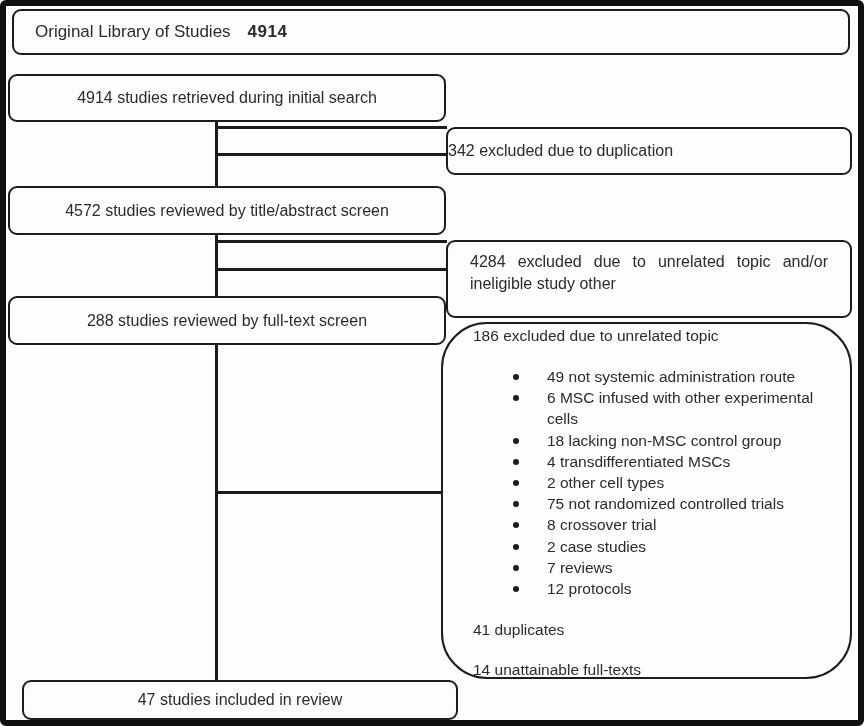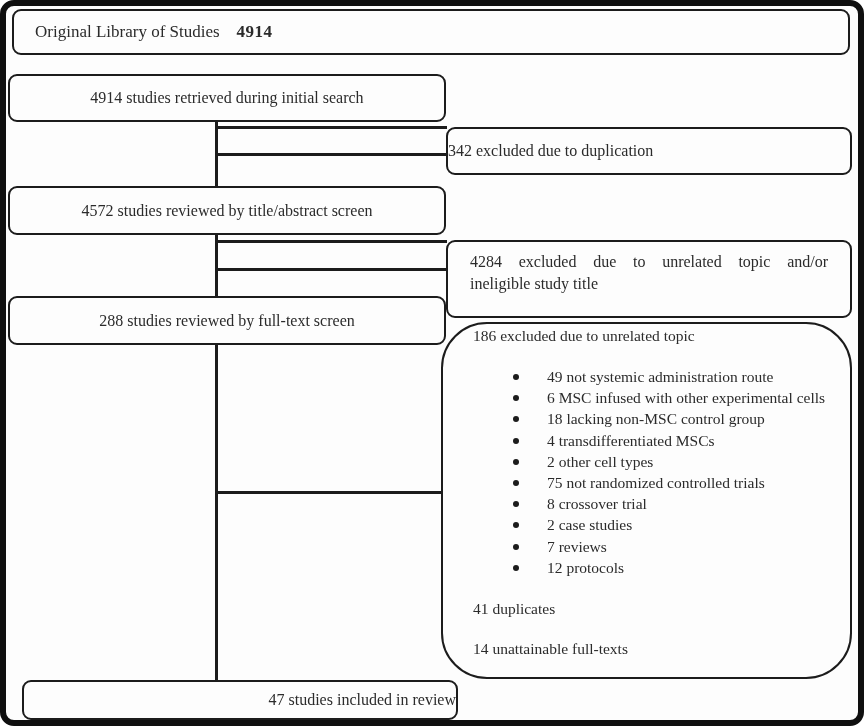--- a/index.html
+++ b/index.html
@@ -2,23 +2,23 @@
 <html><head>
 <meta charset="utf-8">
 <style>
   html, body { margin: 0; padding: 0; background: #ffffff; }
   .frame {
     position: relative;
     width: 864px;
     height: 726px;
     box-sizing: border-box;
     border: 6px solid #0f0f0f;
-    border-radius: 14px;
+    border-radius: 6px;
     background: #fdfdfd;
-    font-family: Liberation Serif, serif;
+    font-family: Liberation Sans, sans-serif;
     color: #2b2b2b;
     overflow: hidden;
   }
   .box {
     position: absolute;
     box-sizing: border-box;
     border: 2.5px solid #1c1c1c;
     border-radius: 9px;
     background: #fdfdfd;
     display: flex;
@@ -32,21 +32,21 @@
   .top-box      { left: 6px;   top: 3px;   width: 838px; height: 46px; padding-left: 21px; font-size: 17px; }
   .top-box .count { font-weight: bold; margin-left: 17px; letter-spacing: 0.5px; }
 
   .box-retrieved    { left: 2px;   top: 68px;  width: 438px; height: 48px; }
   .box-dup          { left: 440px; top: 121px; width: 406px; height: 48px; }
   .box-titleabs     { left: 2px;   top: 180px; width: 438px; height: 49px; }
   .box-unrelated    { left: 440px; top: 234px; width: 406px; height: 78px;
                       display: block; padding: 9px 22px 0 22px; line-height: 22px; }
   .box-unrelated .jline { display: block; text-align: justify; text-align-last: justify; }
   .box-fulltext     { left: 2px;   top: 290px; width: 438px; height: 49px; }
-  .box-included     { left: 16px;  top: 674px; width: 436px; height: 40px; justify-content: flex-end; }
+  .box-included     { left: 16px;  top: 674px; width: 436px; height: 40px; }
 
   .big-box {
     left: 435px; top: 316px; width: 411px; height: 357px;
     border-radius: 46px;
     display: block;
     padding: 1px 14px 0 30px;
     font-size: 15.5px;
     line-height: 21px;
   }
   .big-box ul {
@@ -107,21 +107,21 @@
   <div class="box box-dup">
     <span>342 excluded due to duplication</span>
   </div>
 
   <div class="box box-titleabs center">
     <span>4572 studies reviewed by title/abstract screen</span>
   </div>
 
   <div class="box box-unrelated">
     <span class="jline">4284 excluded due to unrelated topic and/or</span>
-    <span>ineligible study title</span>
+    <span>ineligible study other</span>
   </div>
 
   <div class="box box-fulltext center">
     <span>288 studies reviewed by full-text screen</span>
   </div>
 
   <div class="box big-box">
     <div>186 excluded due to unrelated topic</div>
     <ul>
       <li>49 not systemic administration route</li>

